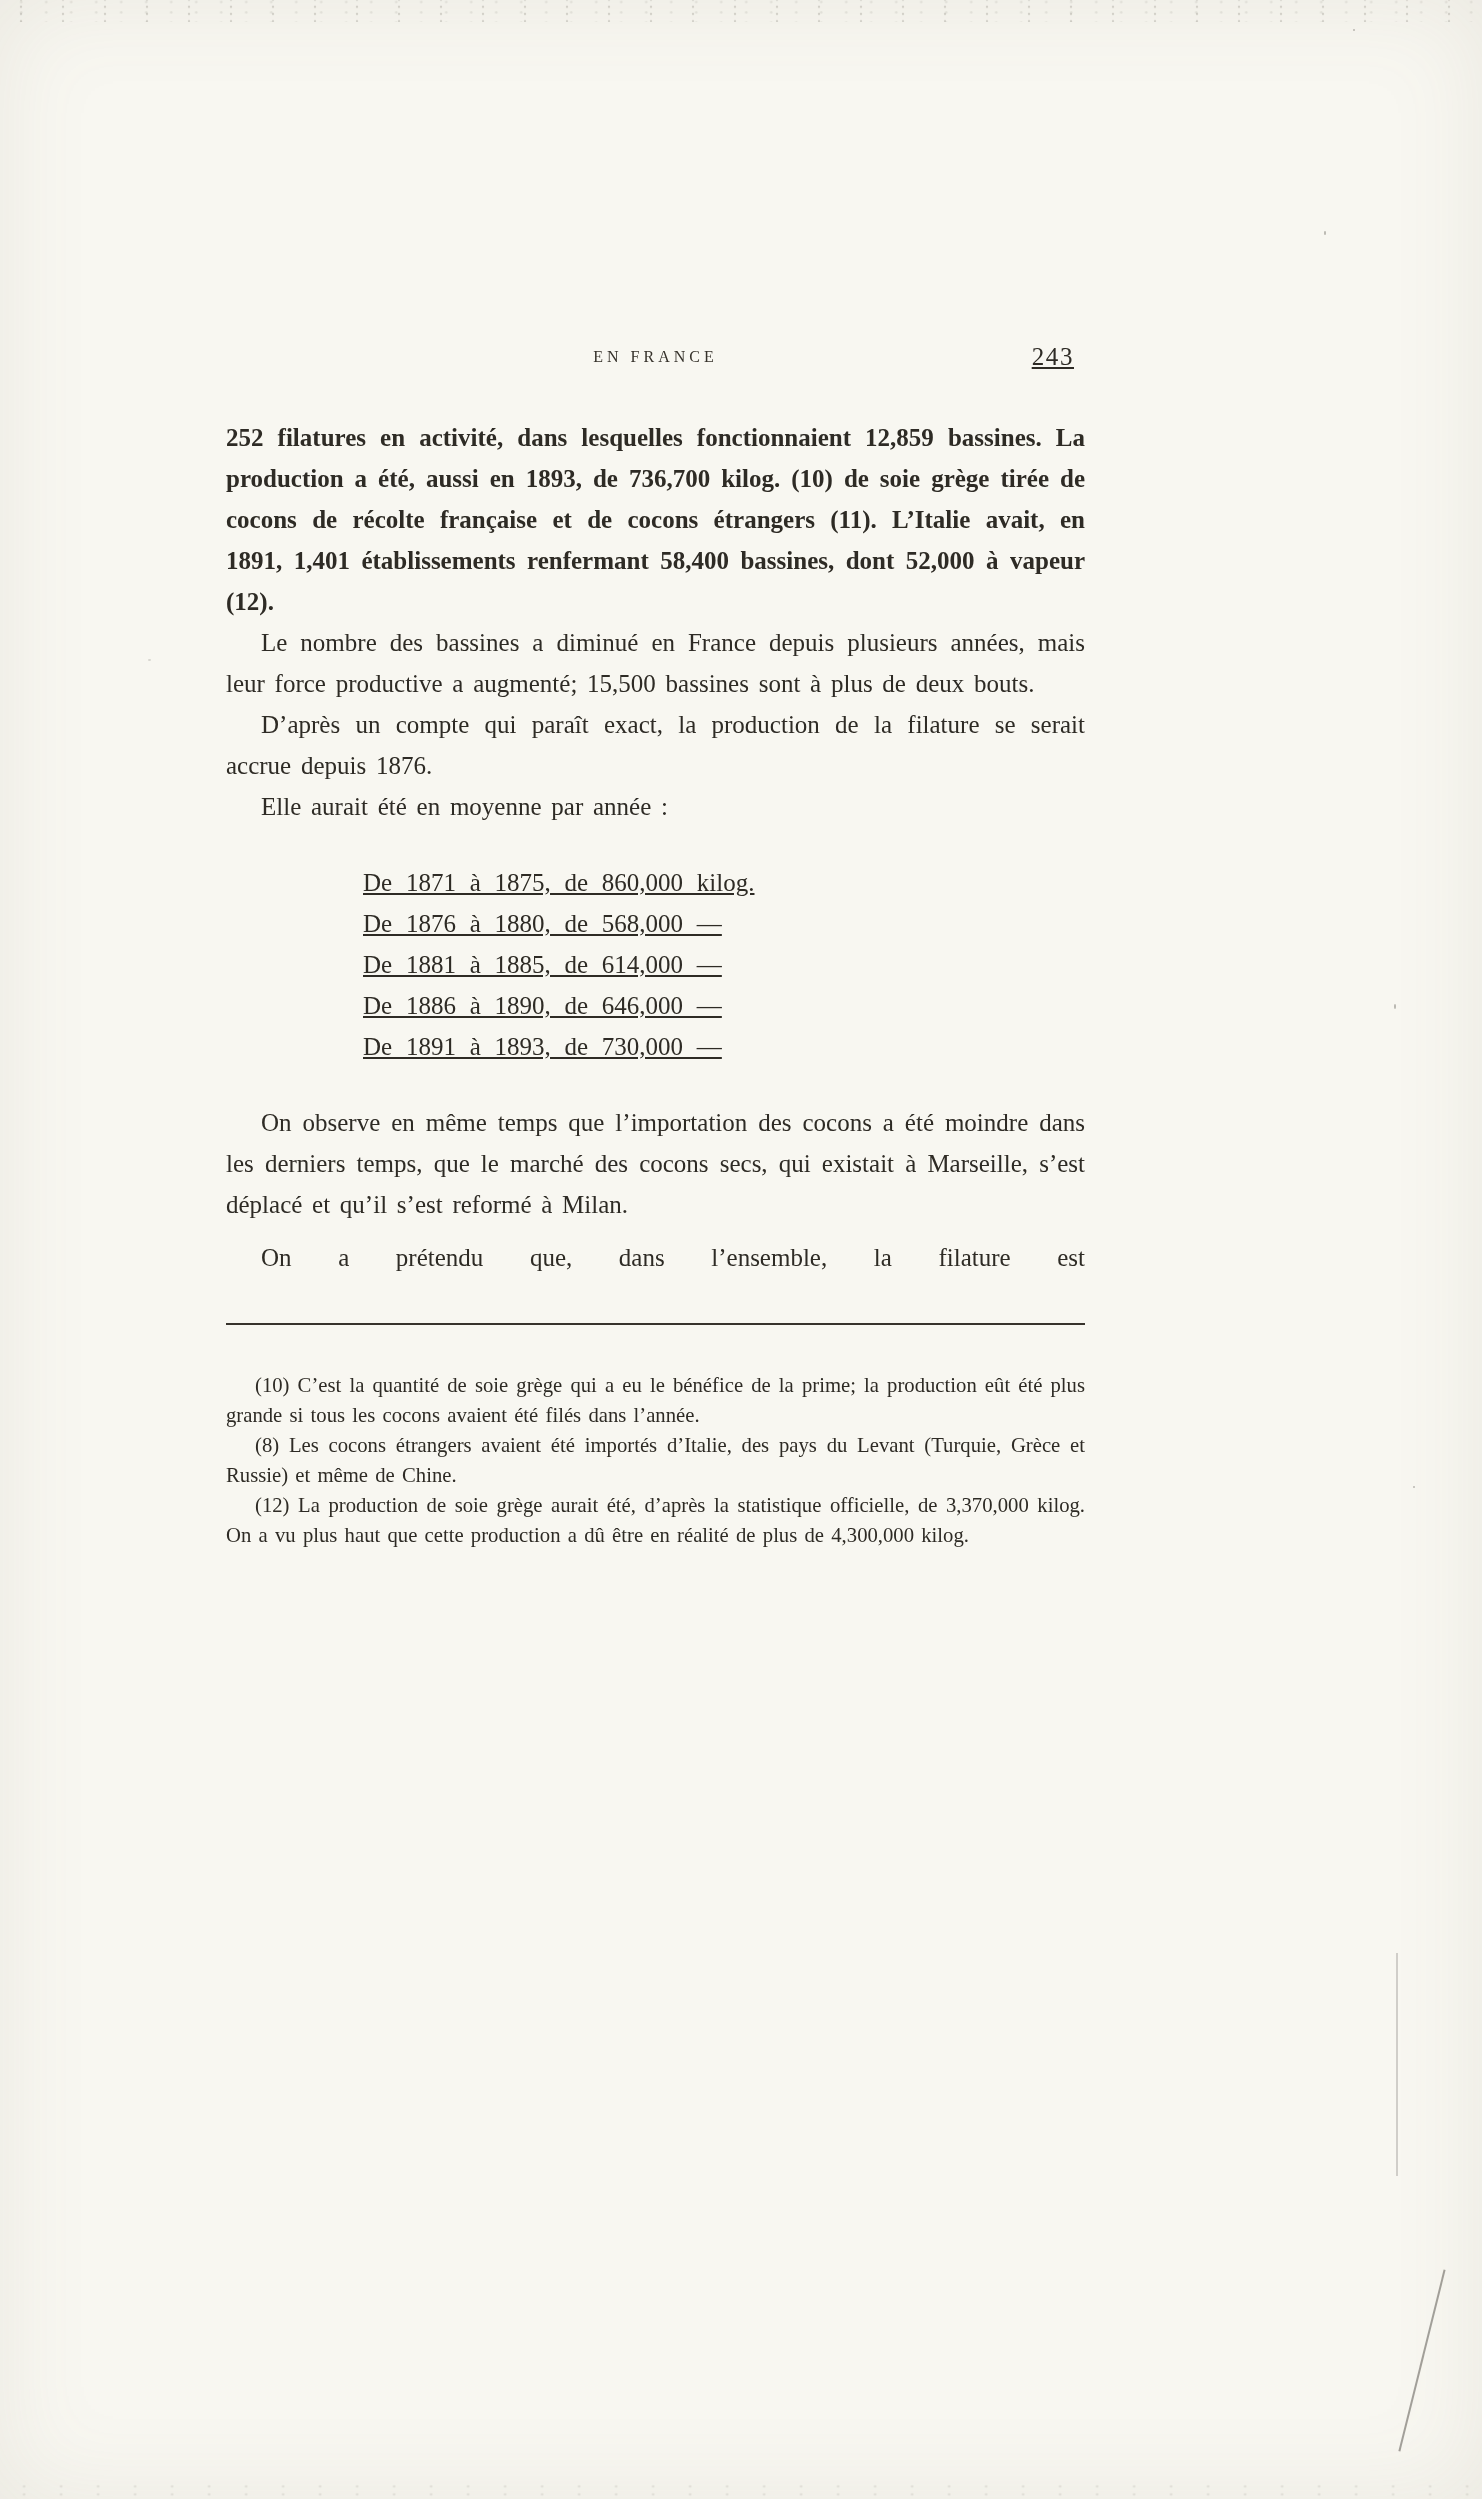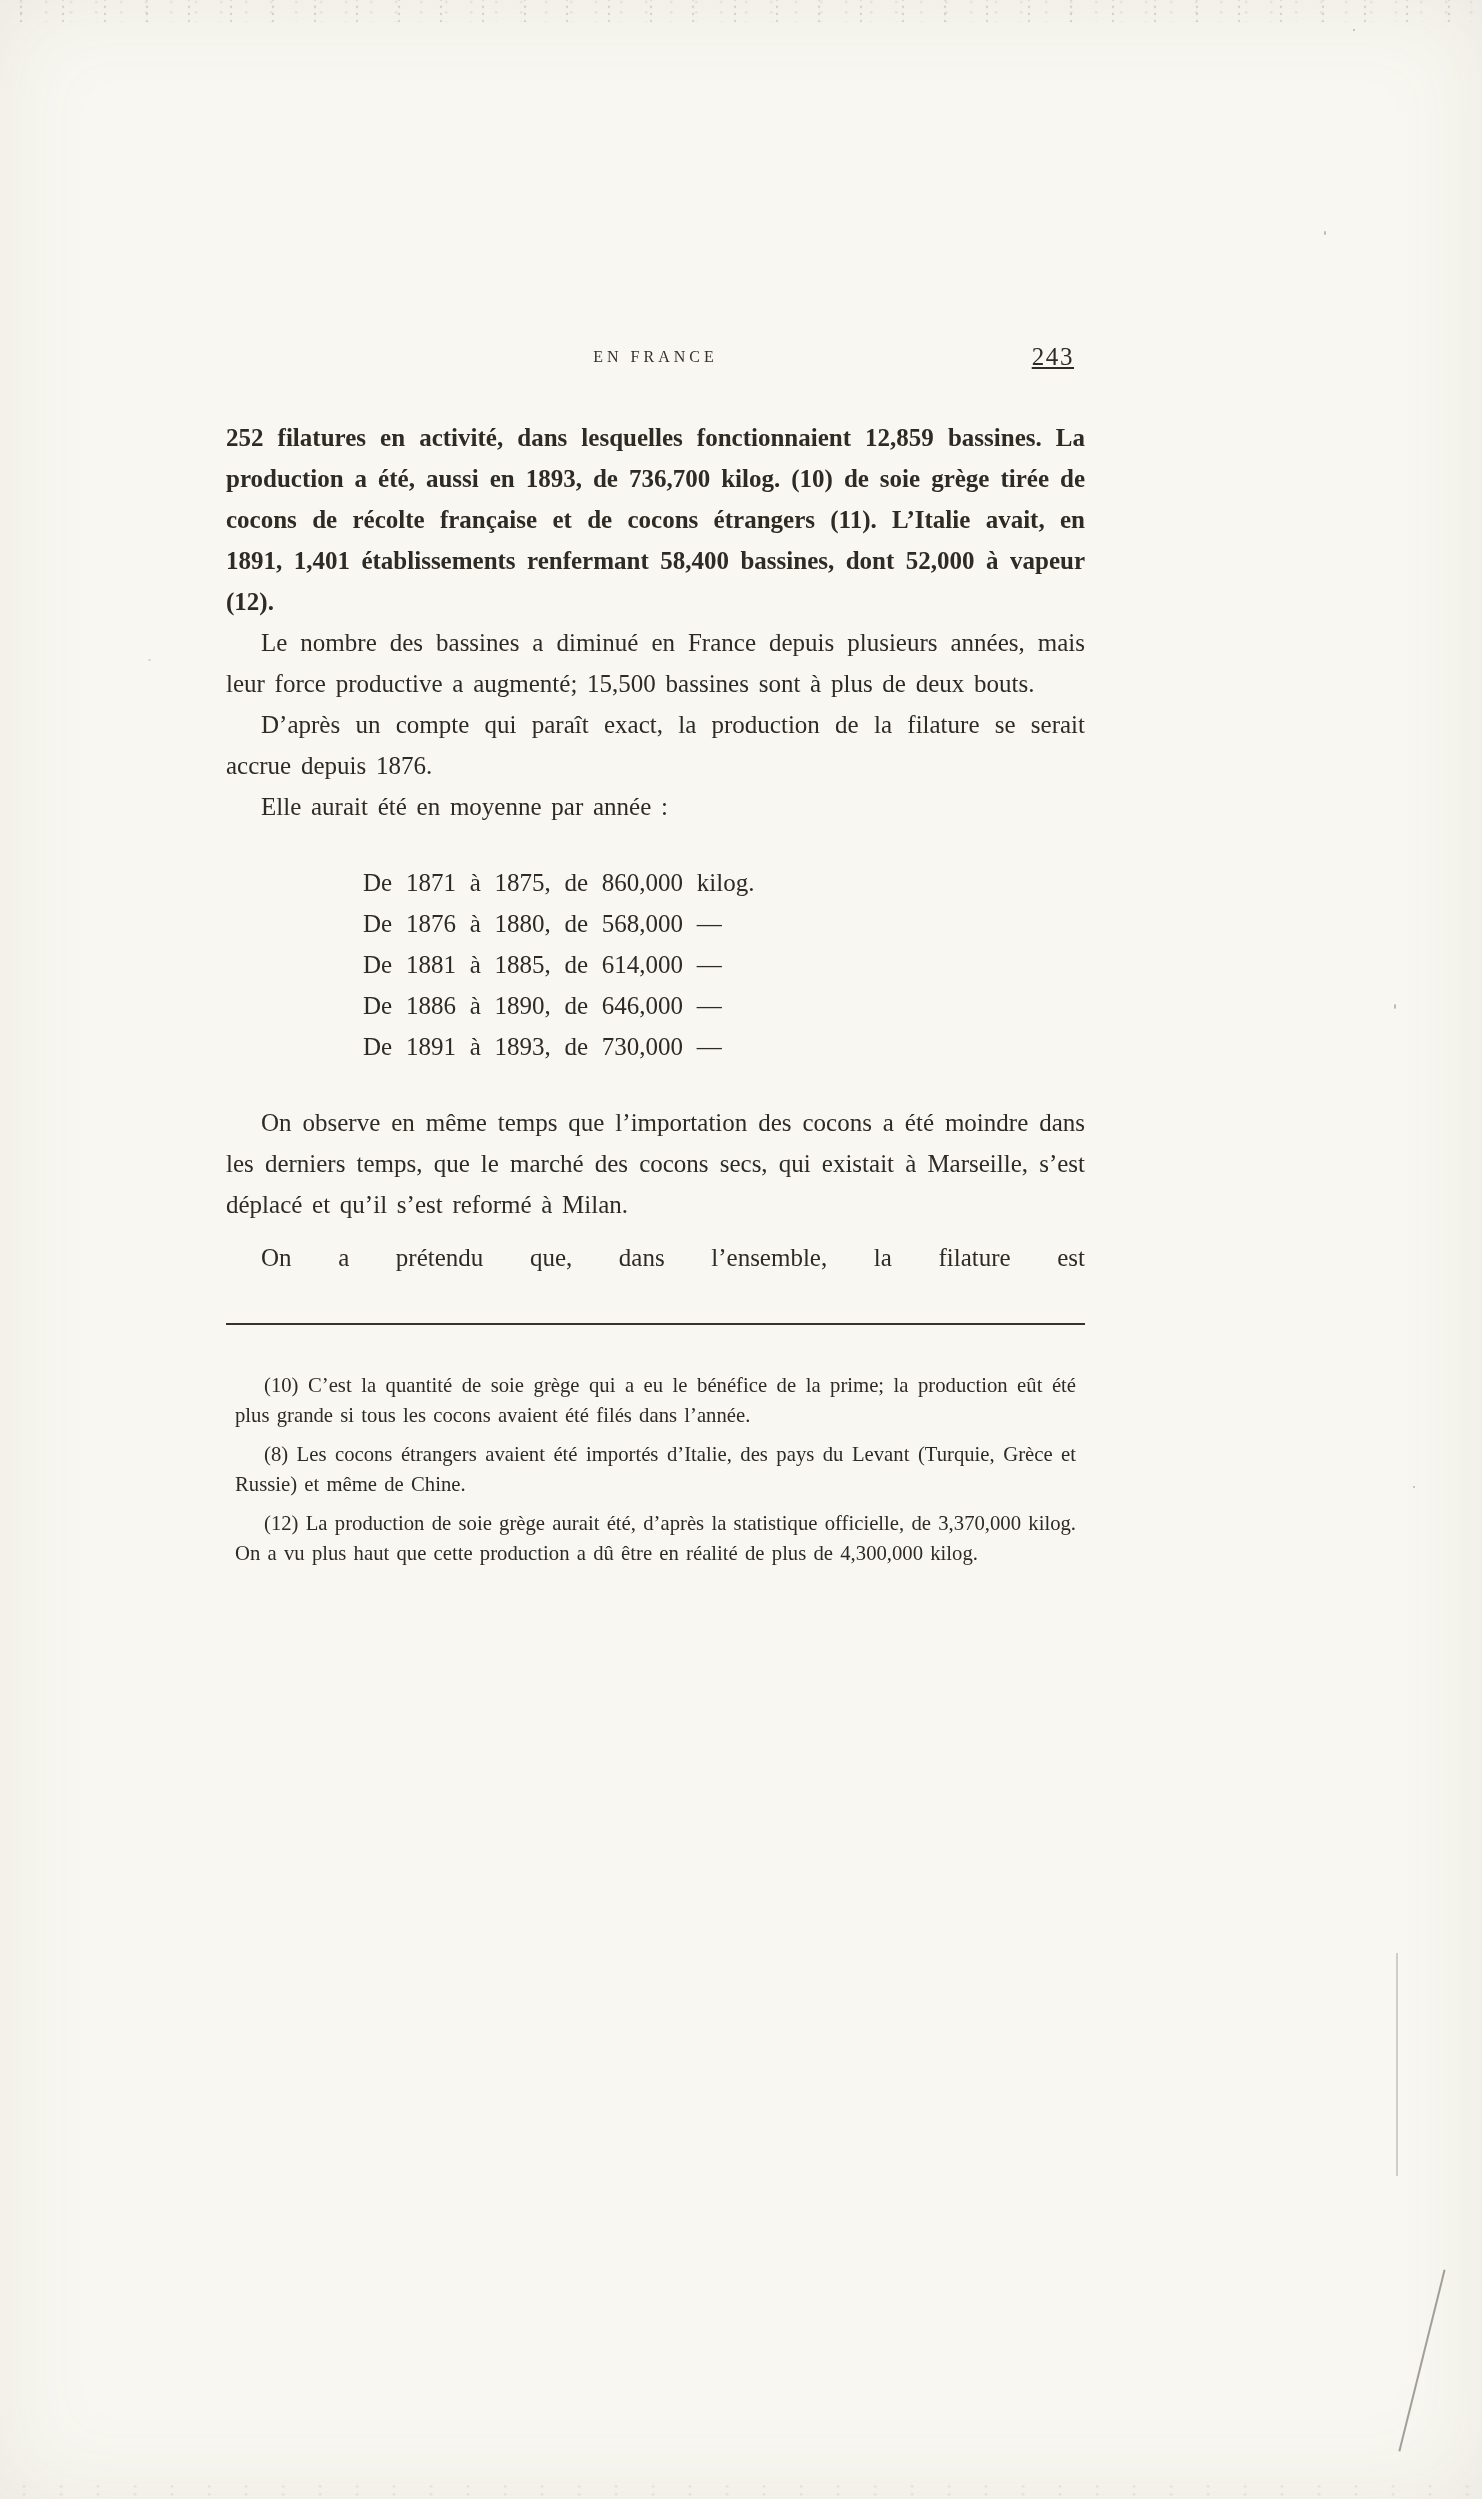--- a/index.html
+++ b/index.html
@@ -88,38 +88,39 @@
     word-spacing: 0.14em;
   }
   .para { margin: 0; text-indent: 35px; }
   .para.noindent { text-indent: 0; font-weight: bold; }
   .para.fill { text-align-last: justify; margin-top: 12px; }
 
   .production-list {
     margin: 35px 0 35px 137px;
     text-align: left;
     word-spacing: 0.30em;
+    text-decoration: underline;
   }
   .list-line { margin: 0; }
 
   
   .footnote-rule {
     border: none;
     border-top: 2.4px solid #37332c;
     margin: 45px 0 0 0;
     width: 100%;
   }
   .footnotes {
     margin-top: 45px;
     font-size: 20.7px;
     line-height: 30px;
     text-align: justify;
     word-spacing: 0.10em;
   }
-  .footnote { margin: 9px; text-indent: 29px; }
+  .footnote { margin: 0; text-indent: 29px; }
 </style>
 </head>
 <body>
 
 <div class="page">
 
   <div class="noise-top"></div>
   <div class="noise-bottom"></div>
   <div class="edge-hairline"></div>
   <div class="diag-stroke"></div>

